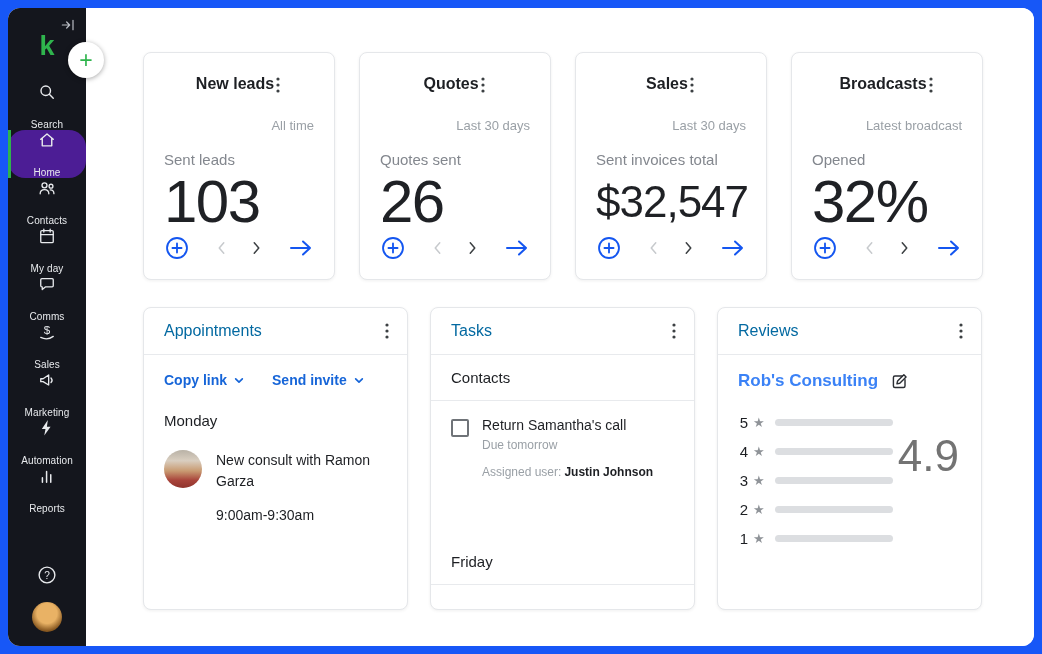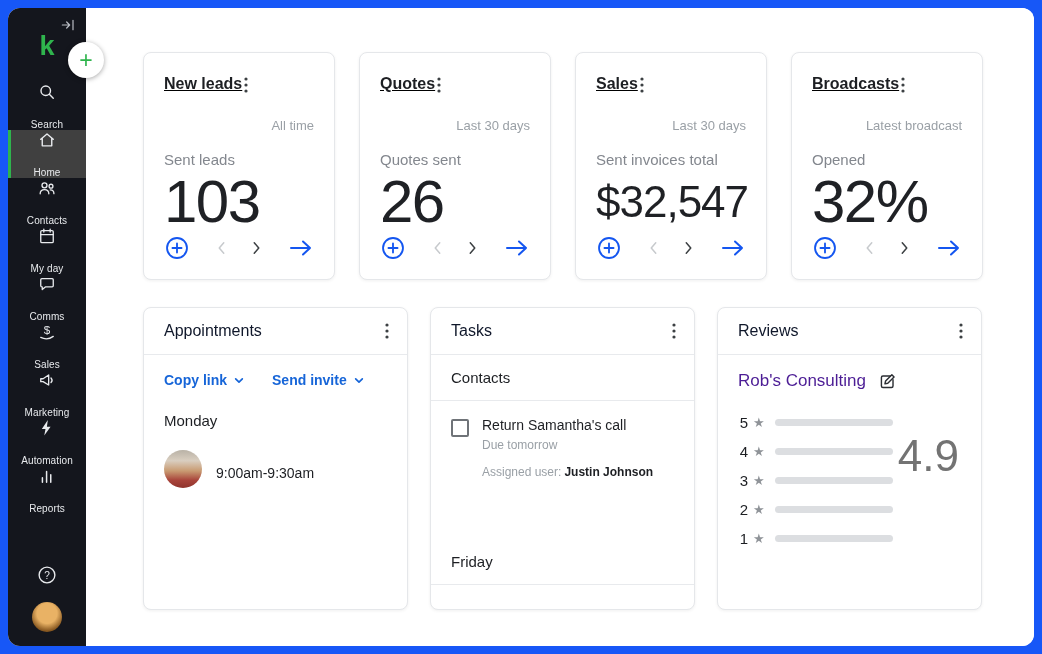--- a/index.html
+++ b/index.html
@@ -29,21 +29,21 @@
   .logo {
     color: #2fb44d; font-size: 27px; font-weight: 700;
     margin-top: 0; line-height: 1; cursor: pointer;
   }
   .nav { width: 100%; margin-top: 22px; display: flex; flex-direction: column; }
   .nav-item {
     position: relative; height: 48px; width: 100%;
     display: flex; flex-direction: column; align-items: center; justify-content: center;
     gap: 17px; cursor: pointer;
   }
-  .nav-item.active { background: #404040; }
+  .nav-item.active { background: #4c1d95; border-radius: 17px; }
   .nav-item.active::before {
     content: ""; position: absolute; left: 0; top: 0; bottom: 0;
     width: 3px; background: #2fb44d;
   }
   .nav-icon { width: 20px; height: 20px; }
   .nav-label { font-size: 10px; color: #e8eaed; letter-spacing: .1px; }
   .sidebar-bottom {
     margin-top: auto; padding-bottom: 14px;
     display: flex; flex-direction: column; align-items: center; gap: 16px;
   }
@@ -68,42 +68,42 @@
     background: #ffffff; border-radius: 0 12px 12px 0;
     padding: 44px 0 0 57px;
   }
   .card {
     background: #fff; border: 1px solid #e5e7ea; border-radius: 8px;
     box-shadow: 0 1px 3px rgba(60,64,67,.08);
   }
   
   .stat-row { display: flex; gap: 24px; }
   .stat-card { width: 192px; height: 228px; padding: 22px 20px 18px; display: flex; flex-direction: column; }
-  .card-head-row { display: flex; justify-content: flex-start; align-items: flex-start; text-decoration: underline; }
+  .card-head-row { display: flex; justify-content: center; align-items: flex-start; }
   .stat-title { font-size: 16px; font-weight: 600; color: #1d1f23; }
   .kebab { color: #3c4043; cursor: pointer; line-height: 0; padding: 2px; }
   .stat-sub { font-size: 13px; color: #9aa0a6; margin-top: 23px; text-align: right; }
   .stat-metric-label { font-size: 15px; color: #83878e; margin-top: 18px; }
   .stat-value {
     font-size: 60px; font-weight: 300; color: #1f2125;
     letter-spacing: -1.5px; line-height: 64px; height: 64px; margin-top: 2px;
     white-space: nowrap;
   }
   .stat-value.sm { font-size: 44px; letter-spacing: -1px; }
   .controls { margin-top: auto; display: flex; align-items: center; justify-content: space-between; }
   .controls .mid { display: flex; align-items: center; gap: 26px; }
   .icon-btn { cursor: pointer; line-height: 0; background: none; border: none; padding: 0; }
   
   .bottom-row { display: flex; gap: 22px; margin-top: 27px; }
   .wide-card { width: 265px; height: 303px; display: flex; flex-direction: column; }
   .card-head {
     display: flex; justify-content: space-between; align-items: center;
     padding: 13px 16px 13px 20px; border-bottom: 1px solid #e8eaed;
   }
-  .card-title { font-size: 16px; font-weight: 500; color: #0f172a; }
+  .card-title { font-size: 16px; font-weight: 500; color: #0369a1; }
   
   .appt-body { padding: 17px 20px; }
   .links-row { display: flex; gap: 28px; }
   .link {
     color: #1665d8; font-size: 14px; font-weight: 600;
     display: flex; align-items: center; gap: 7px; cursor: pointer;
   }
   .day-header { font-size: 15px; color: #1d1f23; margin-top: 24px; }
   .event { display: flex; gap: 14px; margin-top: 21px; }
   .event-avatar {
@@ -120,21 +120,21 @@
     flex: 0 0 18px; margin-top: 2px; cursor: pointer; background: #fff;
   }
   .task-title { font-size: 14px; color: #1d1f23; }
   .task-due { font-size: 12px; color: #9aa0a6; margin-top: 5px; }
   .task-assigned { font-size: 12px; color: #9aa0a6; margin-top: 13px; }
   .task-assigned .assignee { color: #1d1f23; font-weight: 600; margin-left: 3px; }
   .tasks-gap { height: 46px; }
   
   .reviews-body { padding: 16px 20px; }
   .business-row { display: flex; align-items: center; gap: 12px; }
-  .business-name { font-size: 17px; color: #4c1d95; }
+  .business-name { font-size: 17px; color: #3b82f6; font-weight: bold; }
   .edit-btn { cursor: pointer; line-height: 0; }
   .rating-area { position: relative; margin-top: 17px; }
   .rating-row { display: flex; align-items: center; height: 29px; }
   .star-num { font-size: 15px; color: #1d1f23; width: 10px; text-align: right; }
   .star-glyph { color: #8f9398; font-size: 13px; margin: 0 10px 0 5px; }
   .track { width: 118px; height: 7px; border-radius: 4px; background: #dcdee1; overflow: hidden; }
   .fill { height: 100%; border-radius: 4px; background: #f0d14b; }
   .score {
     position: absolute; right: 2px; top: 0;
     font-size: 44px; font-weight: 300; color: #737373; line-height: 58px; margin-top: 19px;
@@ -425,20 +425,21 @@
               <span>Send invite</span>
               <svg width="10" height="7" viewBox="0 0 12 8" fill="none" stroke="#1665d8" stroke-width="2" stroke-linecap="round" stroke-linejoin="round">
                   <path d="M2 2l4 4 4-4"></path>
                 </svg>
             </span>
           </div>
           <div class="day-header">Monday</div>
           <div class="event">
             <div class="event-avatar"></div>
             <div>
+              <div class="event-title">New consult with Ramon Garza</div>
               <div class="event-time">9:00am-9:30am</div>
             </div>
           </div>
         </div>
       </div>
 
       <div class="card wide-card">
         <div class="card-head">
           <span class="card-title">Tasks</span>
           <span class="kebab">

